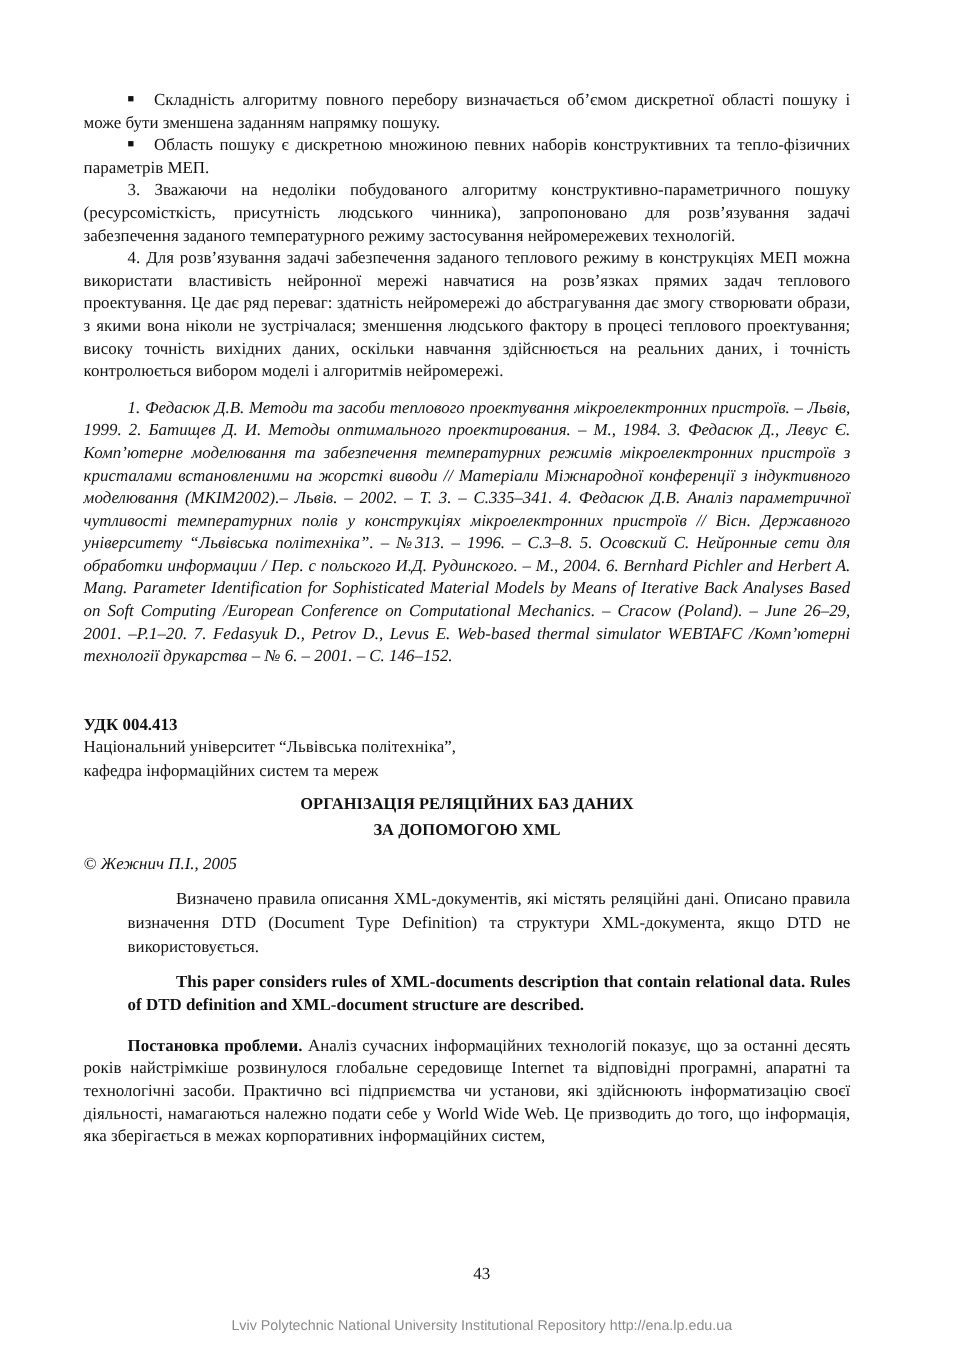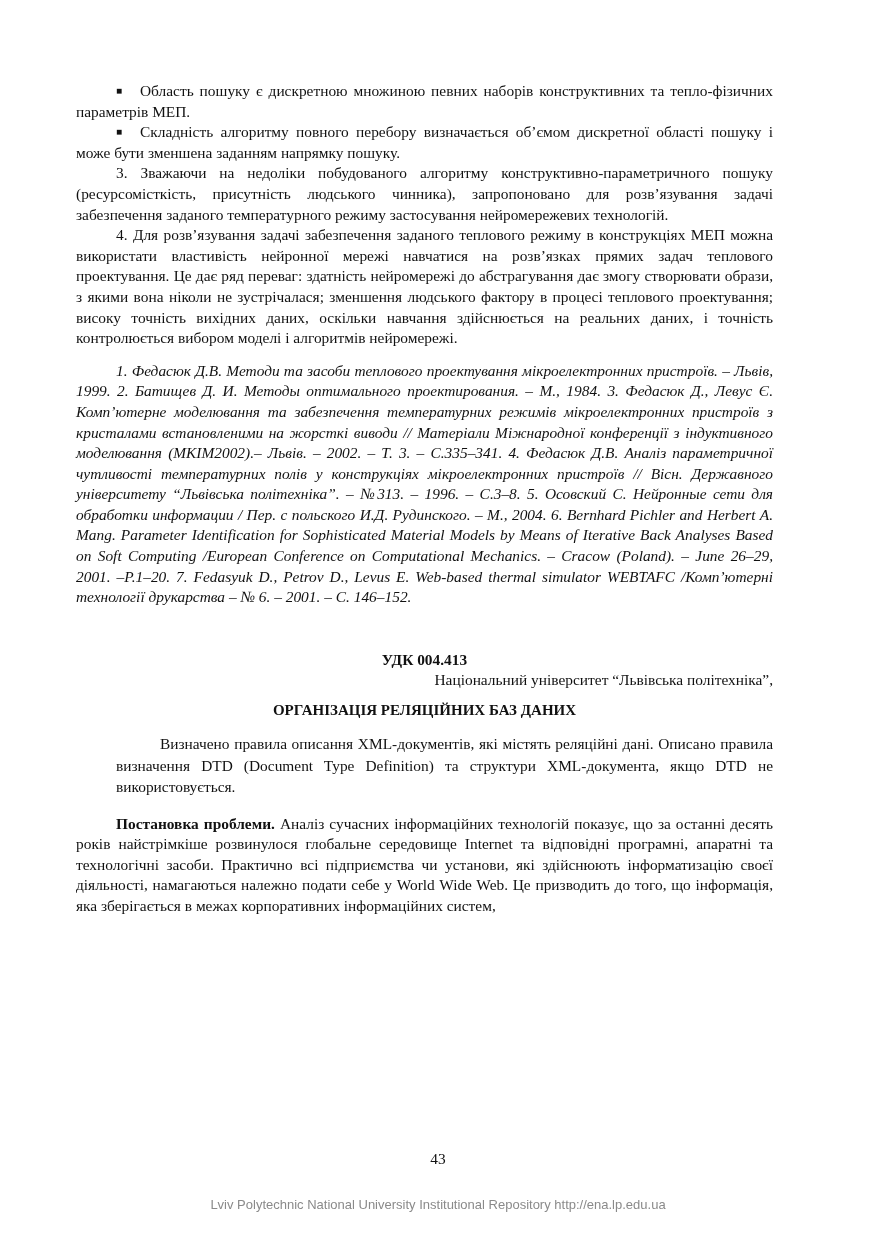--- a/index.html
+++ b/index.html
@@ -6,49 +6,53 @@
   body { width: 876px; height: 1240px; position: relative; overflow: hidden; }
   .page {
     position: absolute; left: 76px; top: 81px; width: 697px;
     font-family: "Liberation Serif", serif; font-size: 15.4px; line-height: 20.6px; color: #111;
   }
   p { margin: 0; text-align: justify; }
   .indent { text-indent: 40px; }
   .bullet { text-indent: 40px; }
   .bullet .mark { display: inline-block; width: 24px; text-indent: 0; font-size: 10px; vertical-align: 2px; }
   .refs { margin-top: 12px; font-style: italic; text-indent: 40px; font-size: 15.4px; line-height: 20.6px; }
-  .udk { text-align: center; font-weight: bold; margin-top: 42px; }
+  .udk { text-align: left; font-weight: bold; margin-top: 42px; }
   .author { text-align: right; font-weight: bold; margin-top: 9px; }
-  .affil { text-align: right; }
+  .affil { }
   .title { text-align: center; font-weight: bold; font-size: 15px; line-height: 24px; margin-top: 7px; }
   .copyright { font-style: italic; margin-top: 9px; }
   .abstract { font-weight: normal; margin-left: 40px; text-indent: 44px; margin-top: 11px; line-height: 21.5px; }
   .abstract-en { font-weight: bold; margin-left: 40px; text-indent: 44px; margin-top: 10px; line-height: 21.5px; }
   .body-p { text-indent: 40px; margin-top: 16px; }
   .pagenum { position: absolute; left: 0; width: 876px; top: 1150px; text-align: center; font-family: "Liberation Serif", serif; font-size: 15.4px; color: #111; }
   .footer { position: absolute; left: 0; width: 876px; top: 1197px; text-align: center; font-family: "Liberation Sans", sans-serif; font-size: 13px; color: #8a8a8a; }
 </style>
 </head>
 <body>
 
 <div class="page">
+  <p class="bullet"><span class="mark">■</span><span>Складність алгоритму повного перебору визначається об’ємом дискретної області пошуку і може бути зменшена заданням напрямку пошуку.</span></p>
   <p class="bullet"><span class="mark">■</span><span>Область пошуку є дискретною множиною певних наборів конструктивних та тепло-фізичних параметрів МЕП.</span></p>
-  <p class="bullet"><span class="mark">■</span><span>Складність алгоритму повного перебору визначається об’ємом дискретної області пошуку і може бути зменшена заданням напрямку пошуку.</span></p>
   <p class="indent">3. Зважаючи на недоліки побудованого алгоритму конструктивно-параметричного пошуку (ресурсомісткість, присутність людського чинника), запропоновано для розв’язування задачі забезпечення заданого температурного режиму застосування нейромережевих технологій.</p>
   <p class="indent">4. Для розв’язування задачі забезпечення заданого теплового режиму в конструкціях МЕП можна використати властивість нейронної мережі навчатися на розв’язках прямих задач теплового проектування. Це дає ряд переваг: здатність нейромережі до абстрагування дає змогу створювати образи, з якими вона ніколи не зустрічалася; зменшення людського фактору в процесі теплового проектування; високу точність вихідних даних, оскільки навчання здійснюється на реальних даних, і точність контролюється вибором моделі і алгоритмів нейромережі.</p>
 
   <p class="refs">1. Федасюк Д.В. Методи та засоби теплового проектування мікроелектронних пристроїв. – Львів, 1999.  2. Батищев Д. И. Методы оптимального проектирования. – М., 1984. 3. Федасюк Д., Левус Є. Комп’ютерне моделювання та забезпечення температурних режимів мікроелектронних пристроїв з кристалами встановленими на жорсткі виводи // Матеріали Міжнародної конференції з індуктивного моделювання (МКІМ2002).– Львів. – 2002. – Т. 3. – С.335–341. 4. Федасюк Д.В. Аналіз параметричної чутливості температурних полів у конструкціях мікроелектронних пристроїв // Вісн. Державного університету “Львівська політехніка”. – №313. – 1996. – С.3–8. 5. Осовский С. Нейронные сети для обработки информации / Пер. с польского И.Д. Рудинского. – М., 2004. 6. Bernhard Pichler and Herbert A. Mang. Parameter Identification for Sophisticated Material Models by Means of Iterative Back Analyses Based on Soft Computing /European Conference on Computational Mechanics. – Cracow (Poland). – June 26–29, 2001. –P.1–20. 7. Fedasyuk D., Petrov D., Levus E. Web-based thermal simulator WEBTAFC /Комп’ютерні технології друкарства – № 6. – 2001. – С. 146–152.</p>
 
   <p class="udk">УДК 004.413</p>
   <p class="affil">Національний університет “Львівська політехніка”,</p>
+  <p class="affil">кафедра інформаційних систем та мереж</p>
 
   <div class="title">
     <div>ОРГАНІЗАЦІЯ РЕЛЯЦІЙНИХ БАЗ ДАНИХ</div>
+    <div>ЗА ДОПОМОГОЮ XML</div>
   </div>
 
+  <p class="copyright">© Жежнич П.І., 2005</p>
 
   <p class="abstract">Визначено правила описання XML-документів, які містять реляційні дані. Описано правила визначення DTD (Document Type Definition) та структури XML-документа, якщо DTD не використовується.</p>
+  <p class="abstract-en">This paper considers rules of XML-documents description that contain relational data. Rules of DTD definition and XML-document structure are described.</p>
 
   <p class="body-p"><b>Постановка проблеми.</b><span> Аналіз сучасних інформаційних технологій показує, що за останні десять років найстрімкіше розвинулося глобальне середовище Internet та відповідні  програмні, апаратні та технологічні засоби. Практично всі підприємства чи установи, які здійснюють інформатизацію своєї діяльності, намагаються належно подати себе у World Wide Web. Це призводить до того, що інформація, яка зберігається в межах корпоративних інформаційних систем,</span></p>
 </div>
 
 <div class="pagenum">43</div>
 <div class="footer">Lviv Polytechnic National University Institutional Repository http://ena.lp.edu.ua</div>
 
 </body></html>

